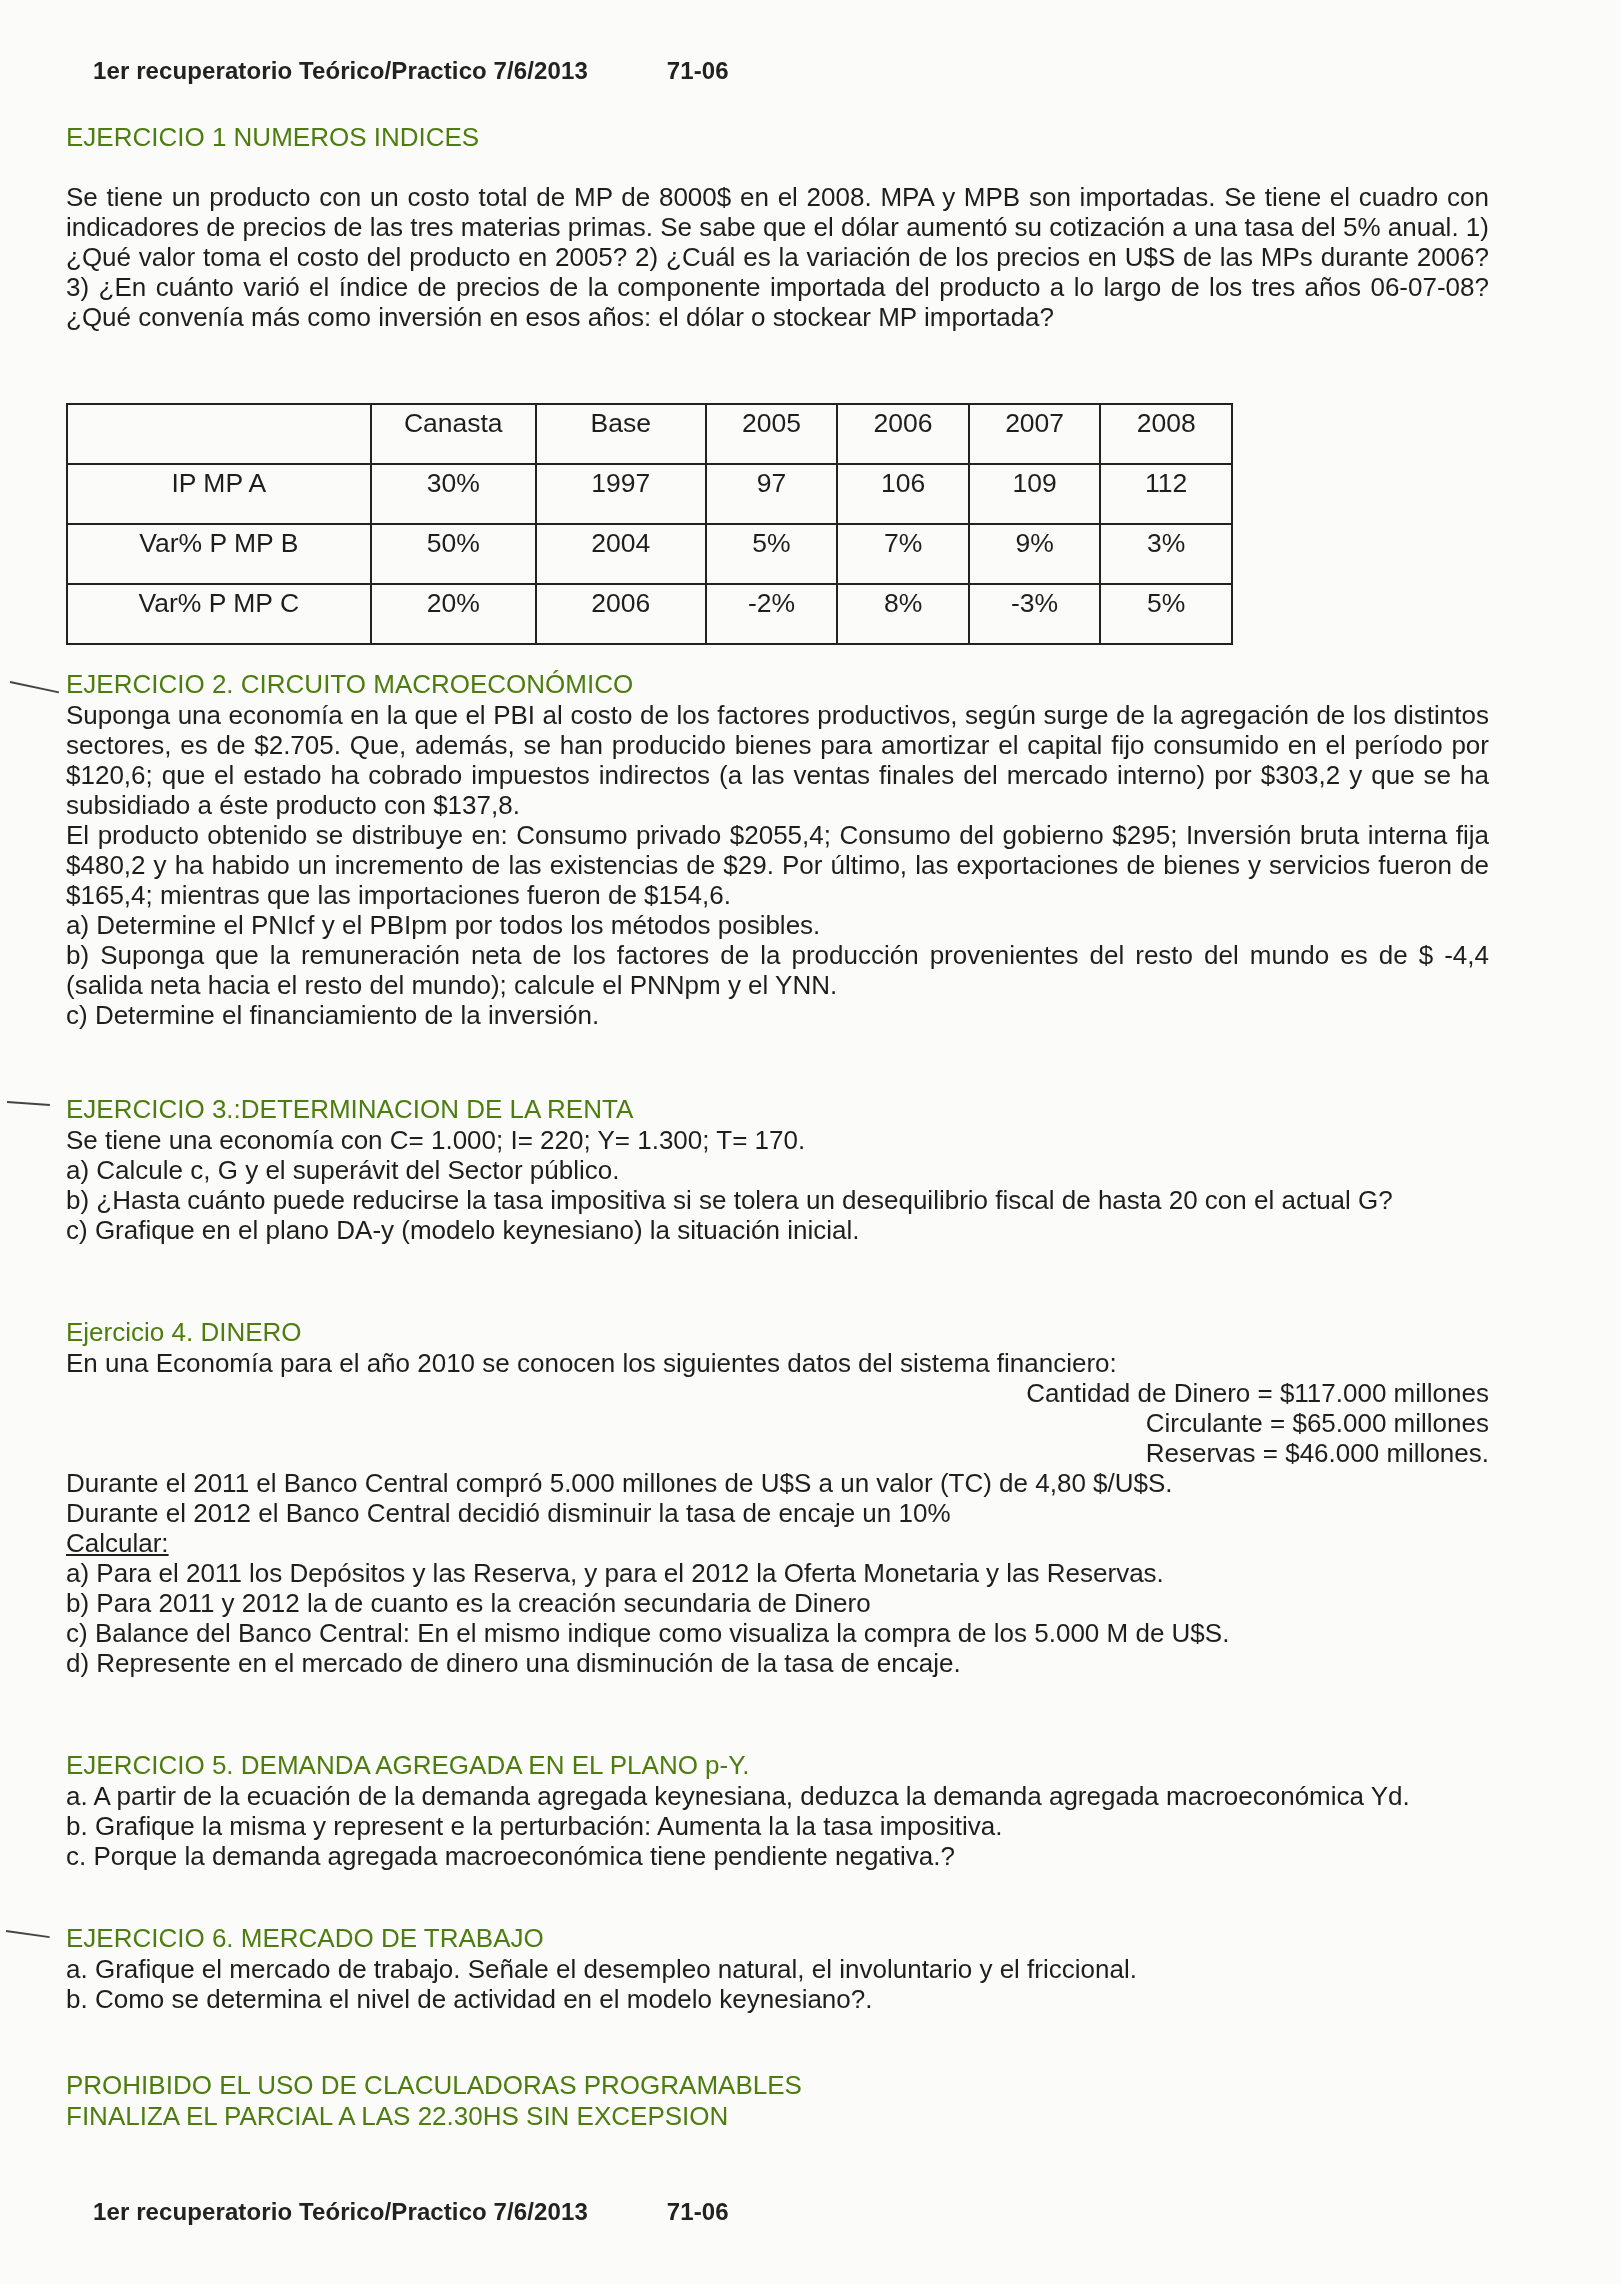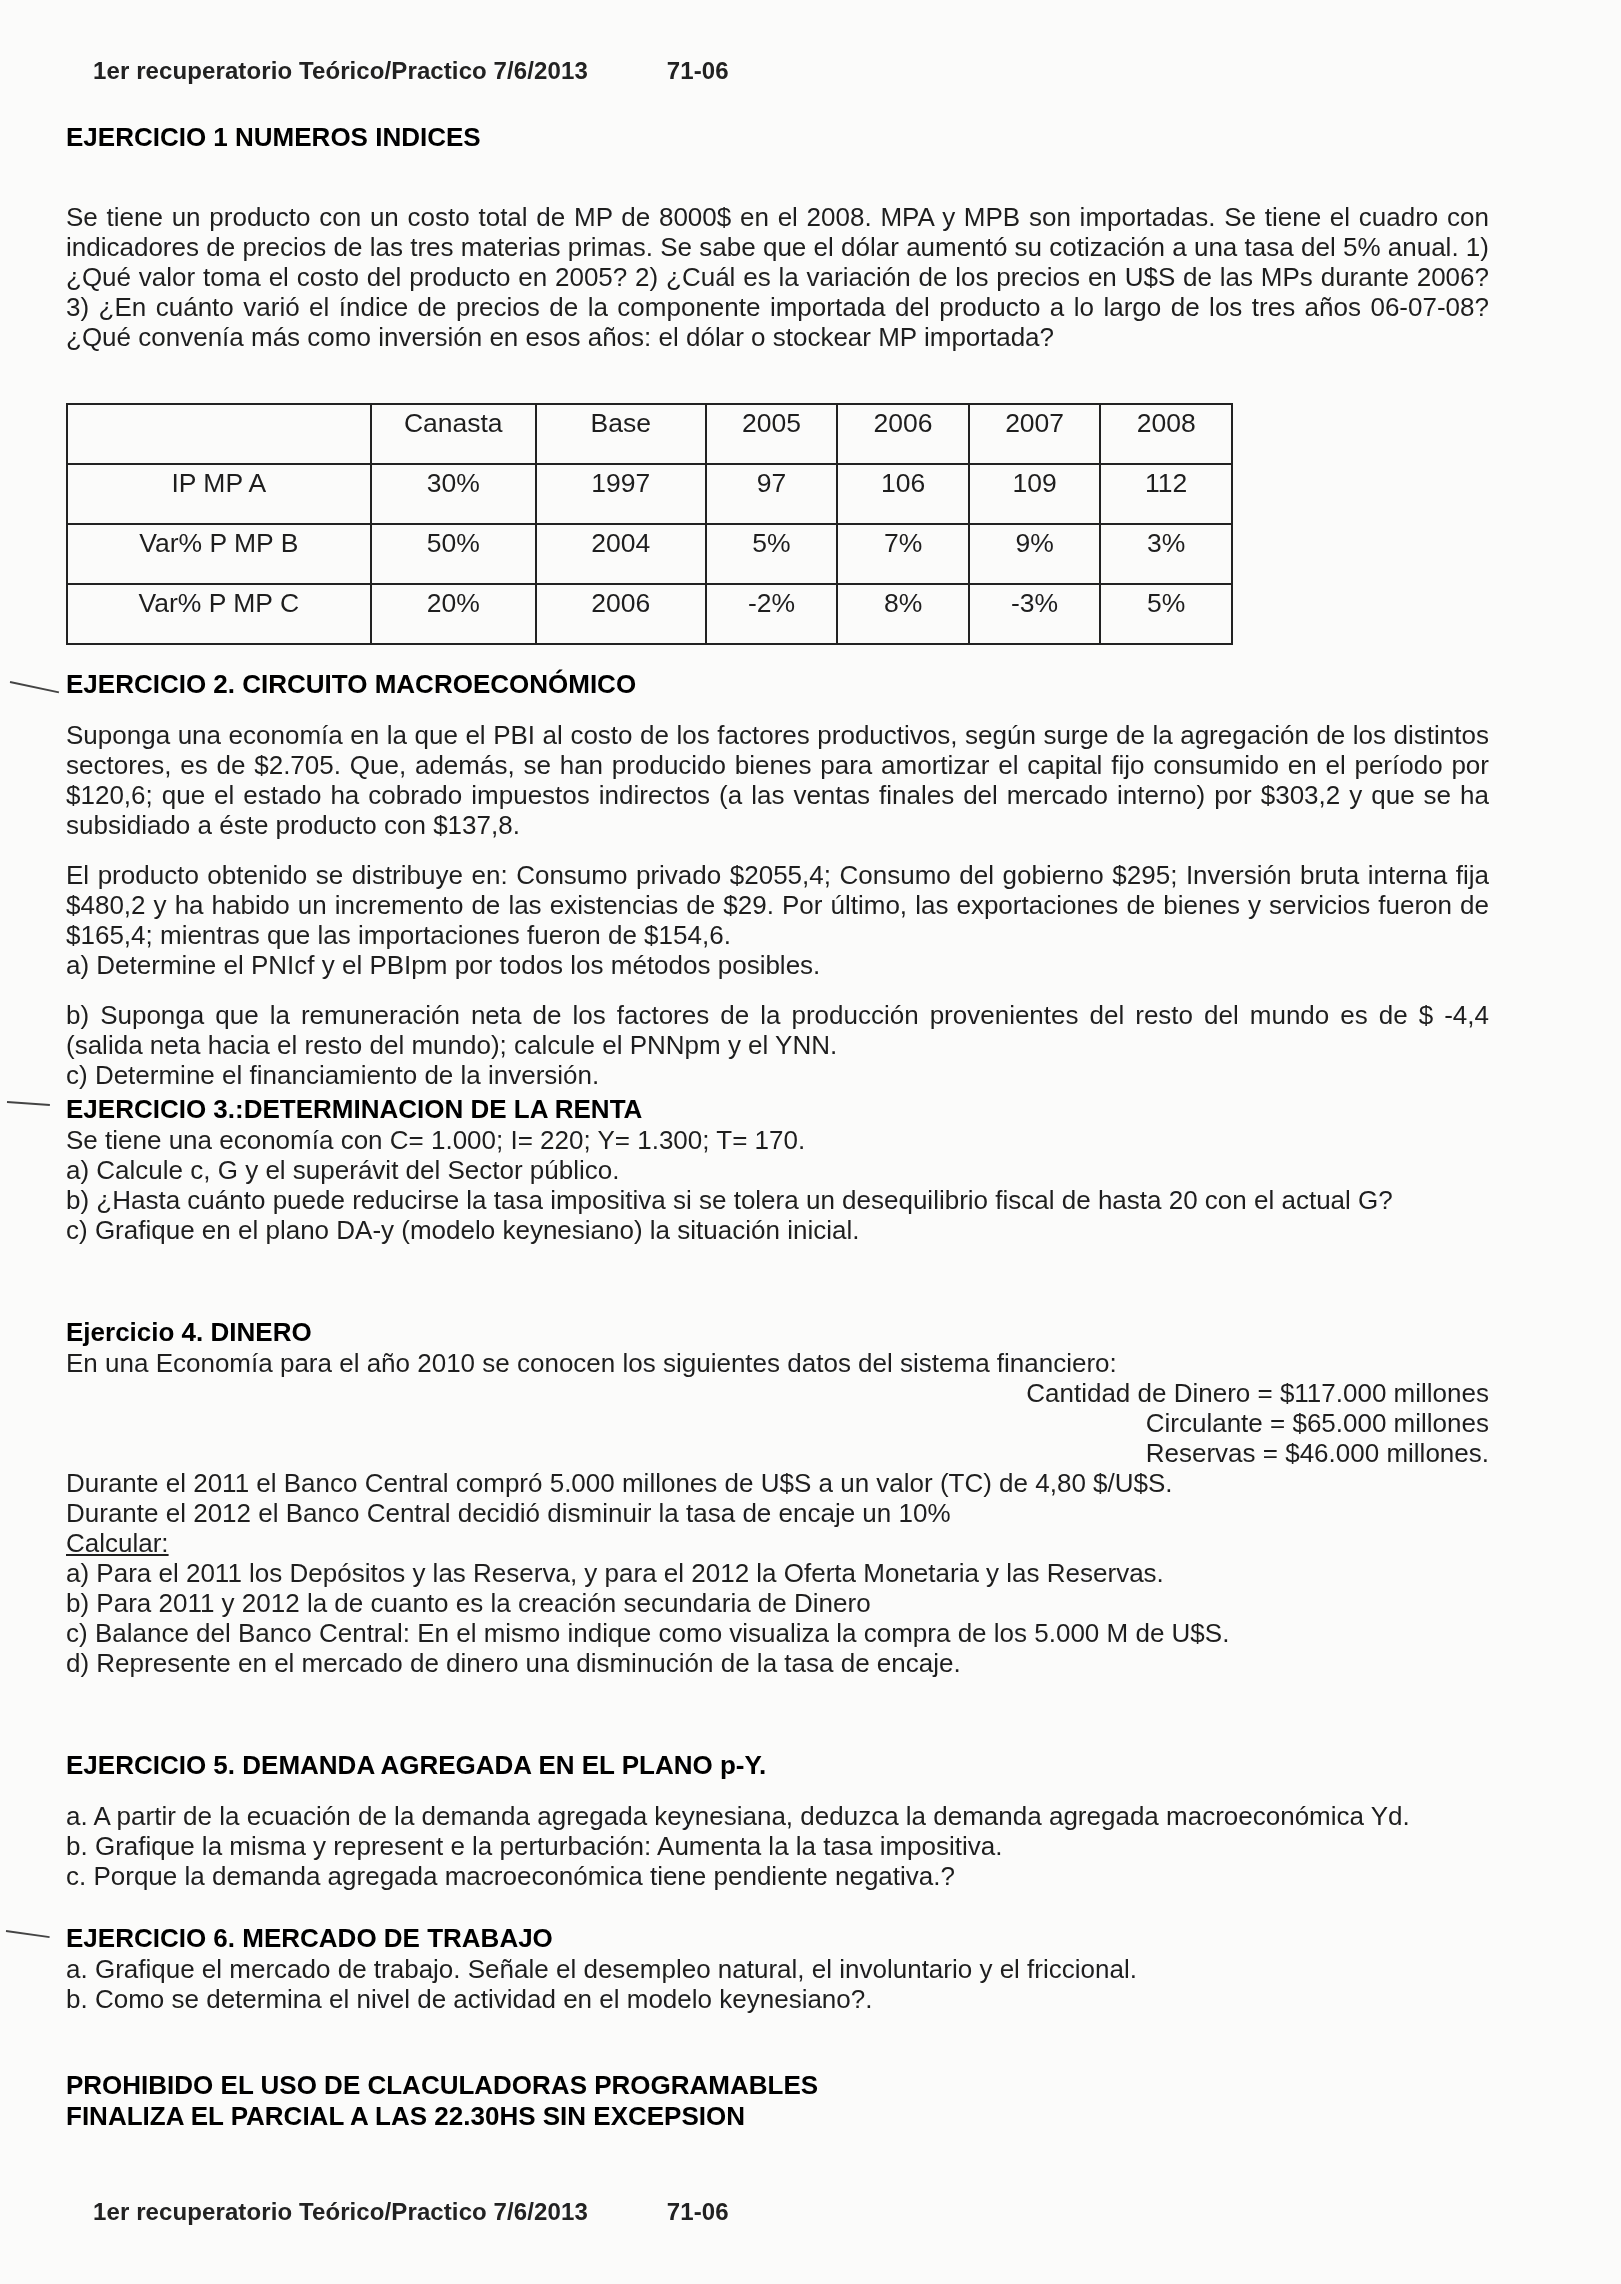--- a/index.html
+++ b/index.html
@@ -7,26 +7,26 @@
     width: 1621px; height: 2284px; background: #fbfbfa; overflow: hidden;
     font-family: "Liberation Sans", sans-serif; color: #1a1a1a; position: relative;
   }
   .page { position: absolute; left: 0; top: 0; width: 1621px; height: 2284px; }
   .doc-title {
     position: absolute; left: 66px; font-size: 24px; font-weight: bold;
     letter-spacing: 0.1px; color: #222; white-space: pre;
   }
   .doc-title .code { margin-left: 79px; }
   .h {
-    font-size: 26px; font-weight: bold; color: #000000; margin: 0; line-height: 31px;
+    font-size: 26px; font-weight: normal; color: #4d7c0f; margin: 0; line-height: 31px;
   }
   .p {
     font-size: 26px; line-height: 30px; margin: 0; color: #1e1e1e;
   }
-  .justify { text-align: justify; text-align-last: left; margin-top: 20px; }
+  .justify { text-align: justify; text-align-last: left; }
   .block { position: absolute; left: 66px; width: 1423px; }
   .indent { padding-left: 146px; text-align: right; }
   .u { text-decoration: underline; }
   table.idx {
     position: absolute; left: 66px; top: 403px; width: 1167px; border-collapse: collapse;
     font-size: 26.5px;
   }
   table.idx td {
     border: 2.1px solid #222; height: 54px; text-align: center; vertical-align: top;
     padding-top: 2.9px; color: #1e1e1e;

